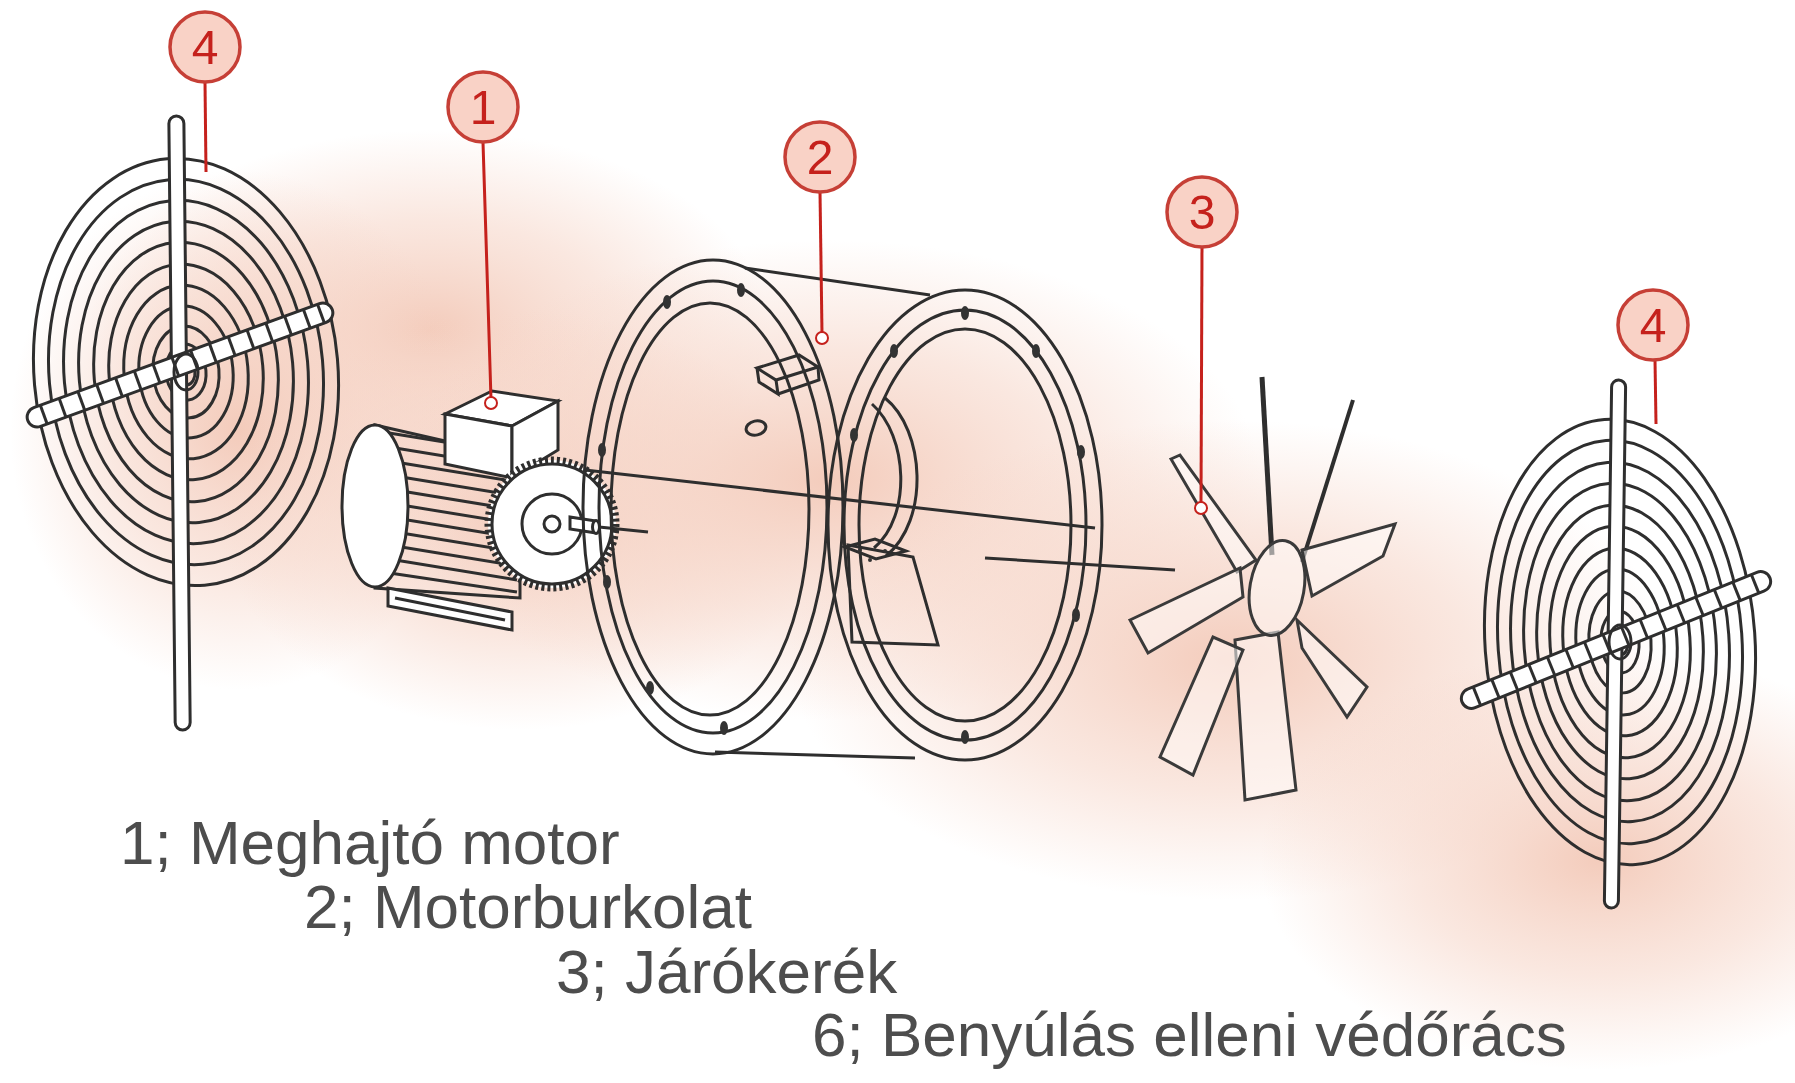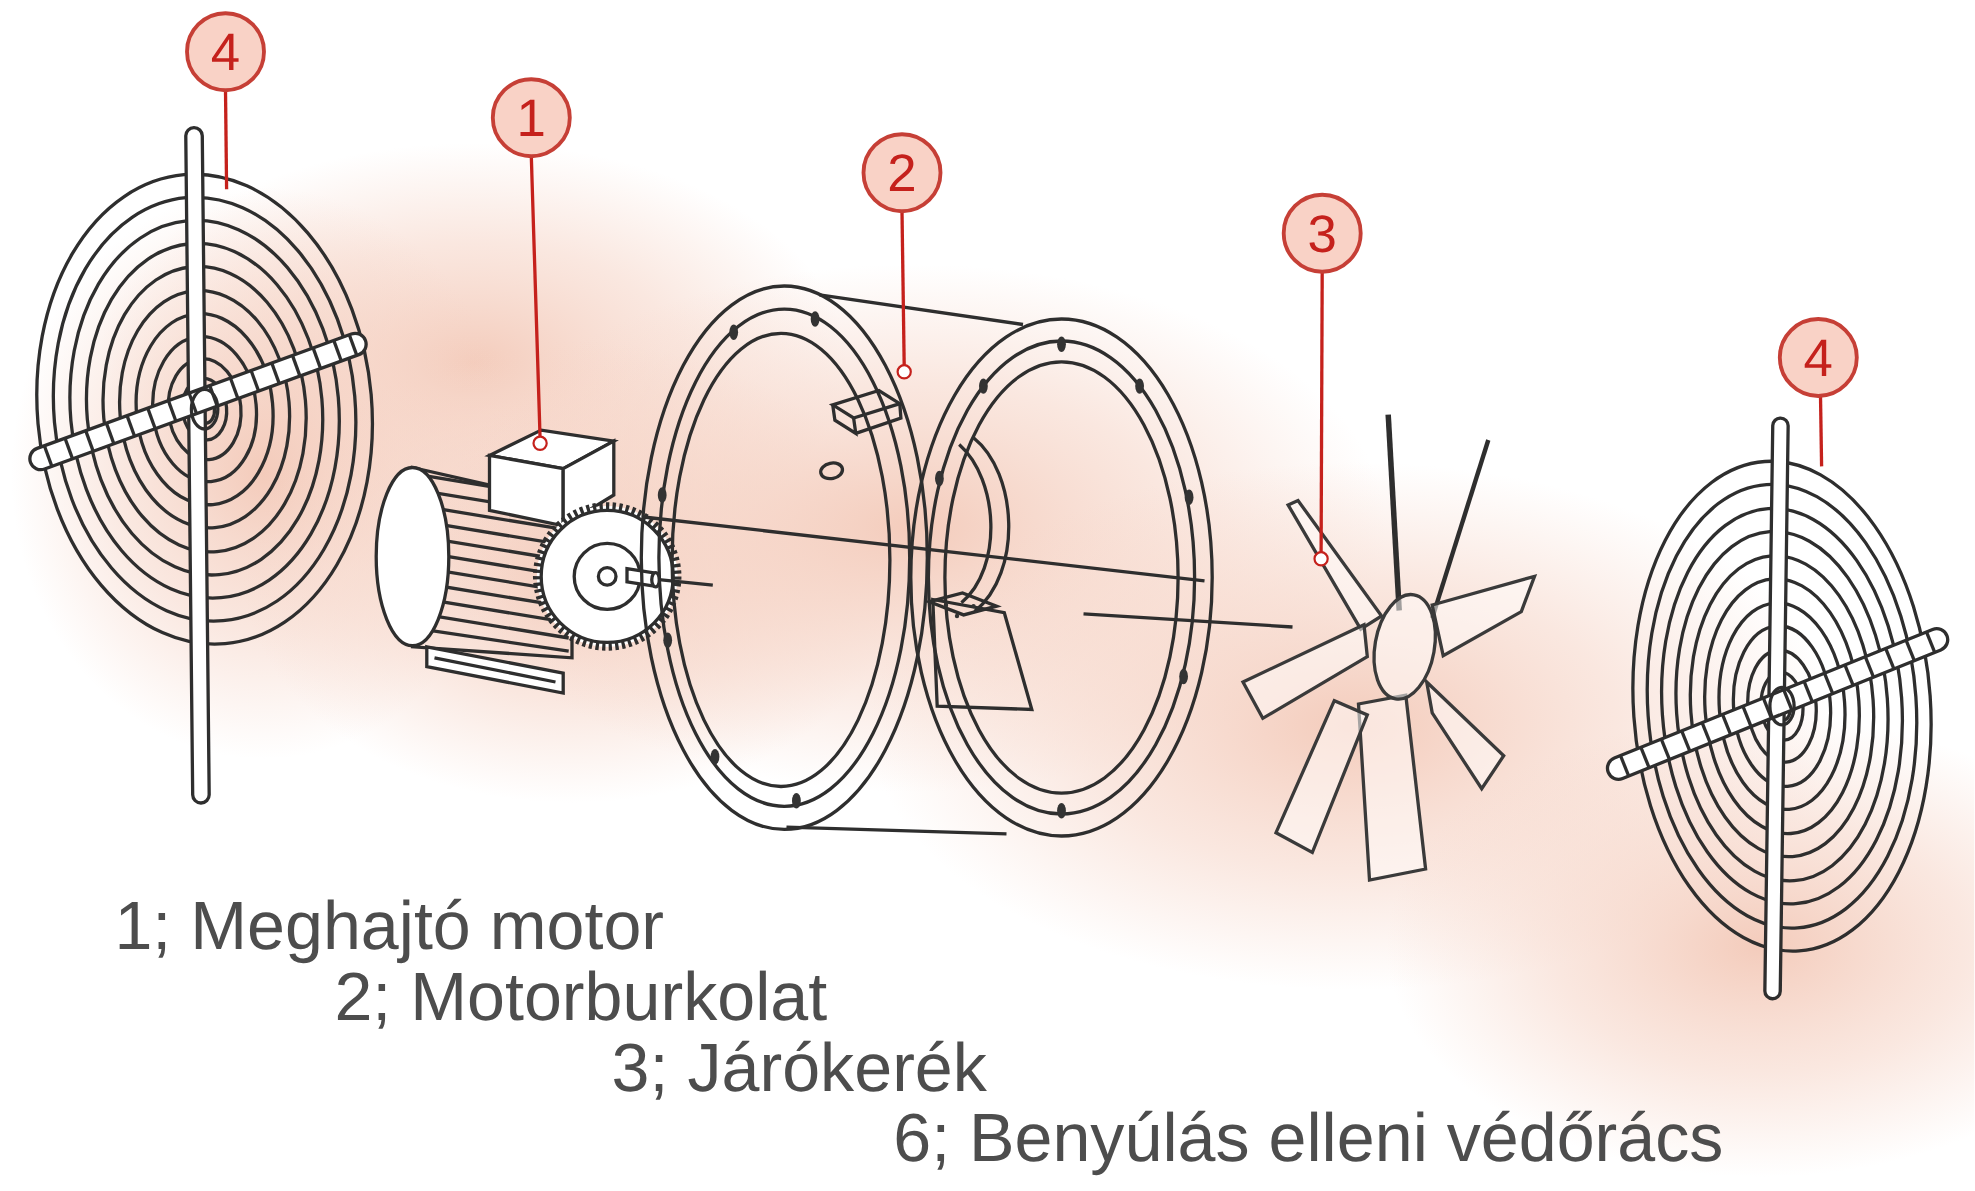--- a/index.html
+++ b/index.html
@@ -281,17 +281,17 @@
     </g>
 
     <g>
       <line x1="1655" y1="360" x2="1656" y2="424" class="leader"></line>
       <circle cx="1653" cy="325" r="35" fill="#f9d2c6" stroke="#c63f36" stroke-width="3.5"></circle>
       <text class="callout-num" x="1653" y="342" text-anchor="middle">4</text>
     </g>
   </g>
 </svg>
 
-  <div class="legend-line" style="left:104px;top:812px;">1; Meghajtó motor</div>
+  <div class="legend-line" style="left:120px;top:812px;">1; Meghajtó motor</div>
   <div class="legend-line" style="left:304px;top:876px;">2; Motorburkolat</div>
   <div class="legend-line" style="left:556px;top:941px;">3; Járókerék</div>
   <div class="legend-line" style="left:812px;top:1004px;">6; Benyúlás elleni védőrács</div>
 </div>
 
 </body></html>

